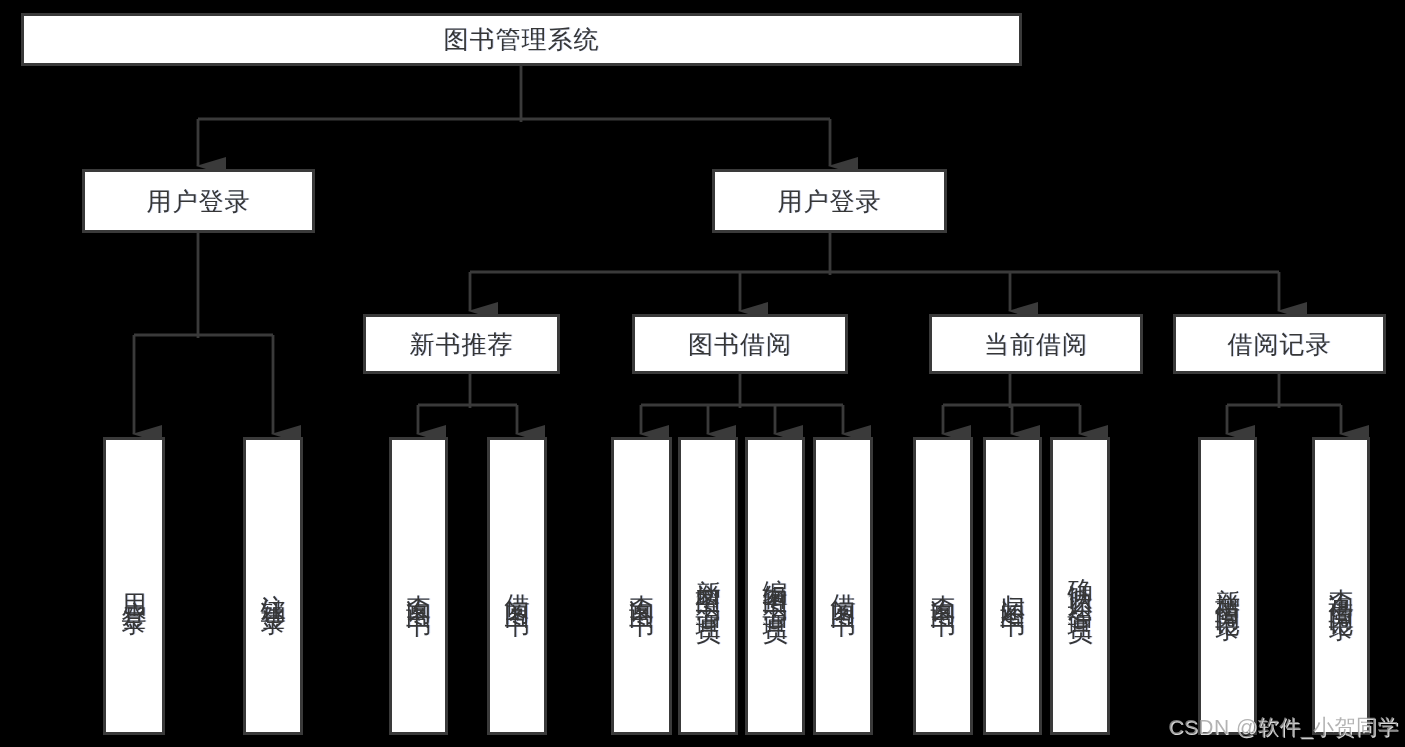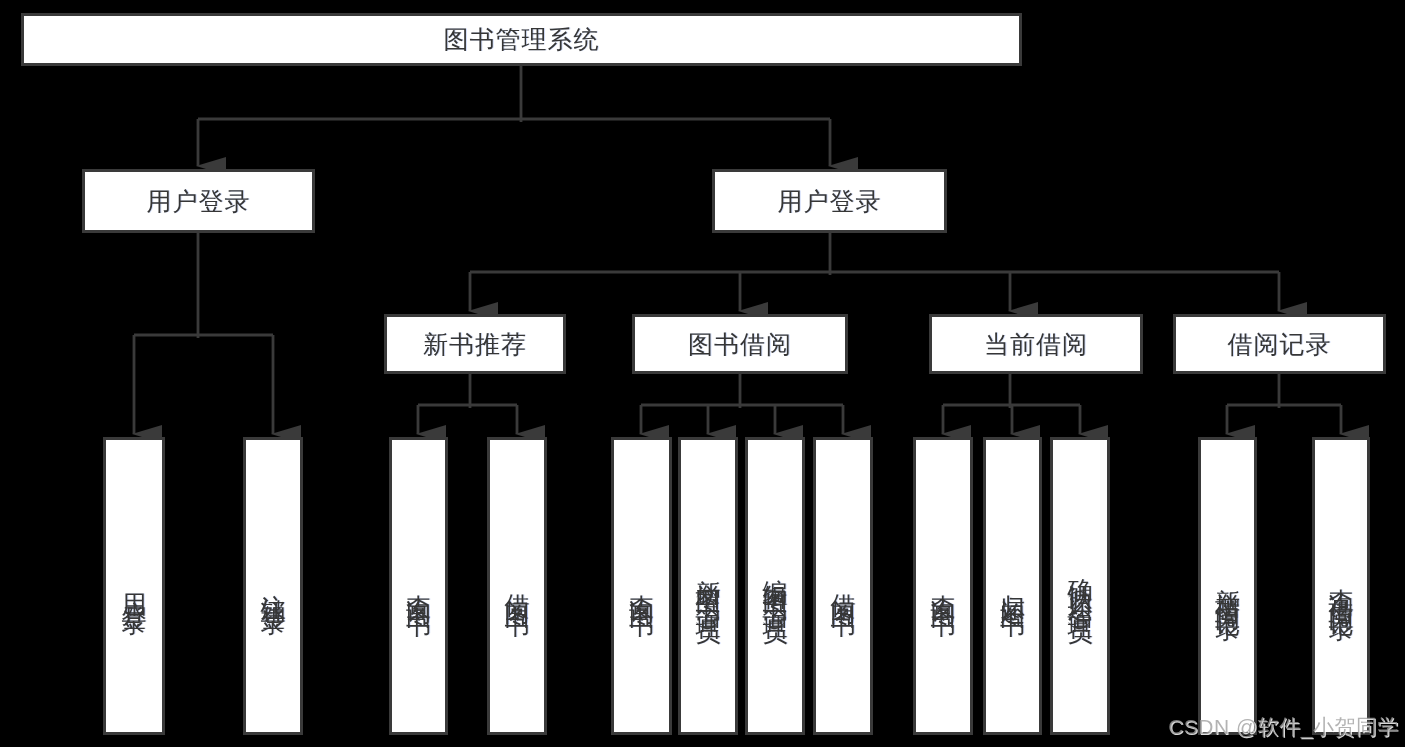--- a/index.html
+++ b/index.html
@@ -138,21 +138,21 @@
     <span class="lbl">图书管理系统</span>
   </div>
 
   <div class="box box-h" style="left:82px; top:169px; width:233px; height:64px;">
     <span class="lbl">用户登录</span>
   </div>
   <div class="box box-h" style="left:712px; top:169px; width:235px; height:64px;">
     <span class="lbl">用户登录</span>
   </div>
 
-  <div class="box box-h" style="left:384px; top:314px; width:182px; height:60px;">
+  <div class="box box-h" style="left:363px; top:314px; width:197px; height:60px;">
     <span class="lbl">新书推荐</span>
   </div>
   <div class="box box-h" style="left:632px; top:314px; width:216px; height:60px;">
     <span class="lbl">图书借阅</span>
   </div>
   <div class="box box-h" style="left:929px; top:314px; width:214px; height:60px;">
     <span class="lbl">当前借阅</span>
   </div>
   <div class="box box-h" style="left:1173px; top:314px; width:213px; height:60px;">
     <span class="lbl">借阅记录</span>

